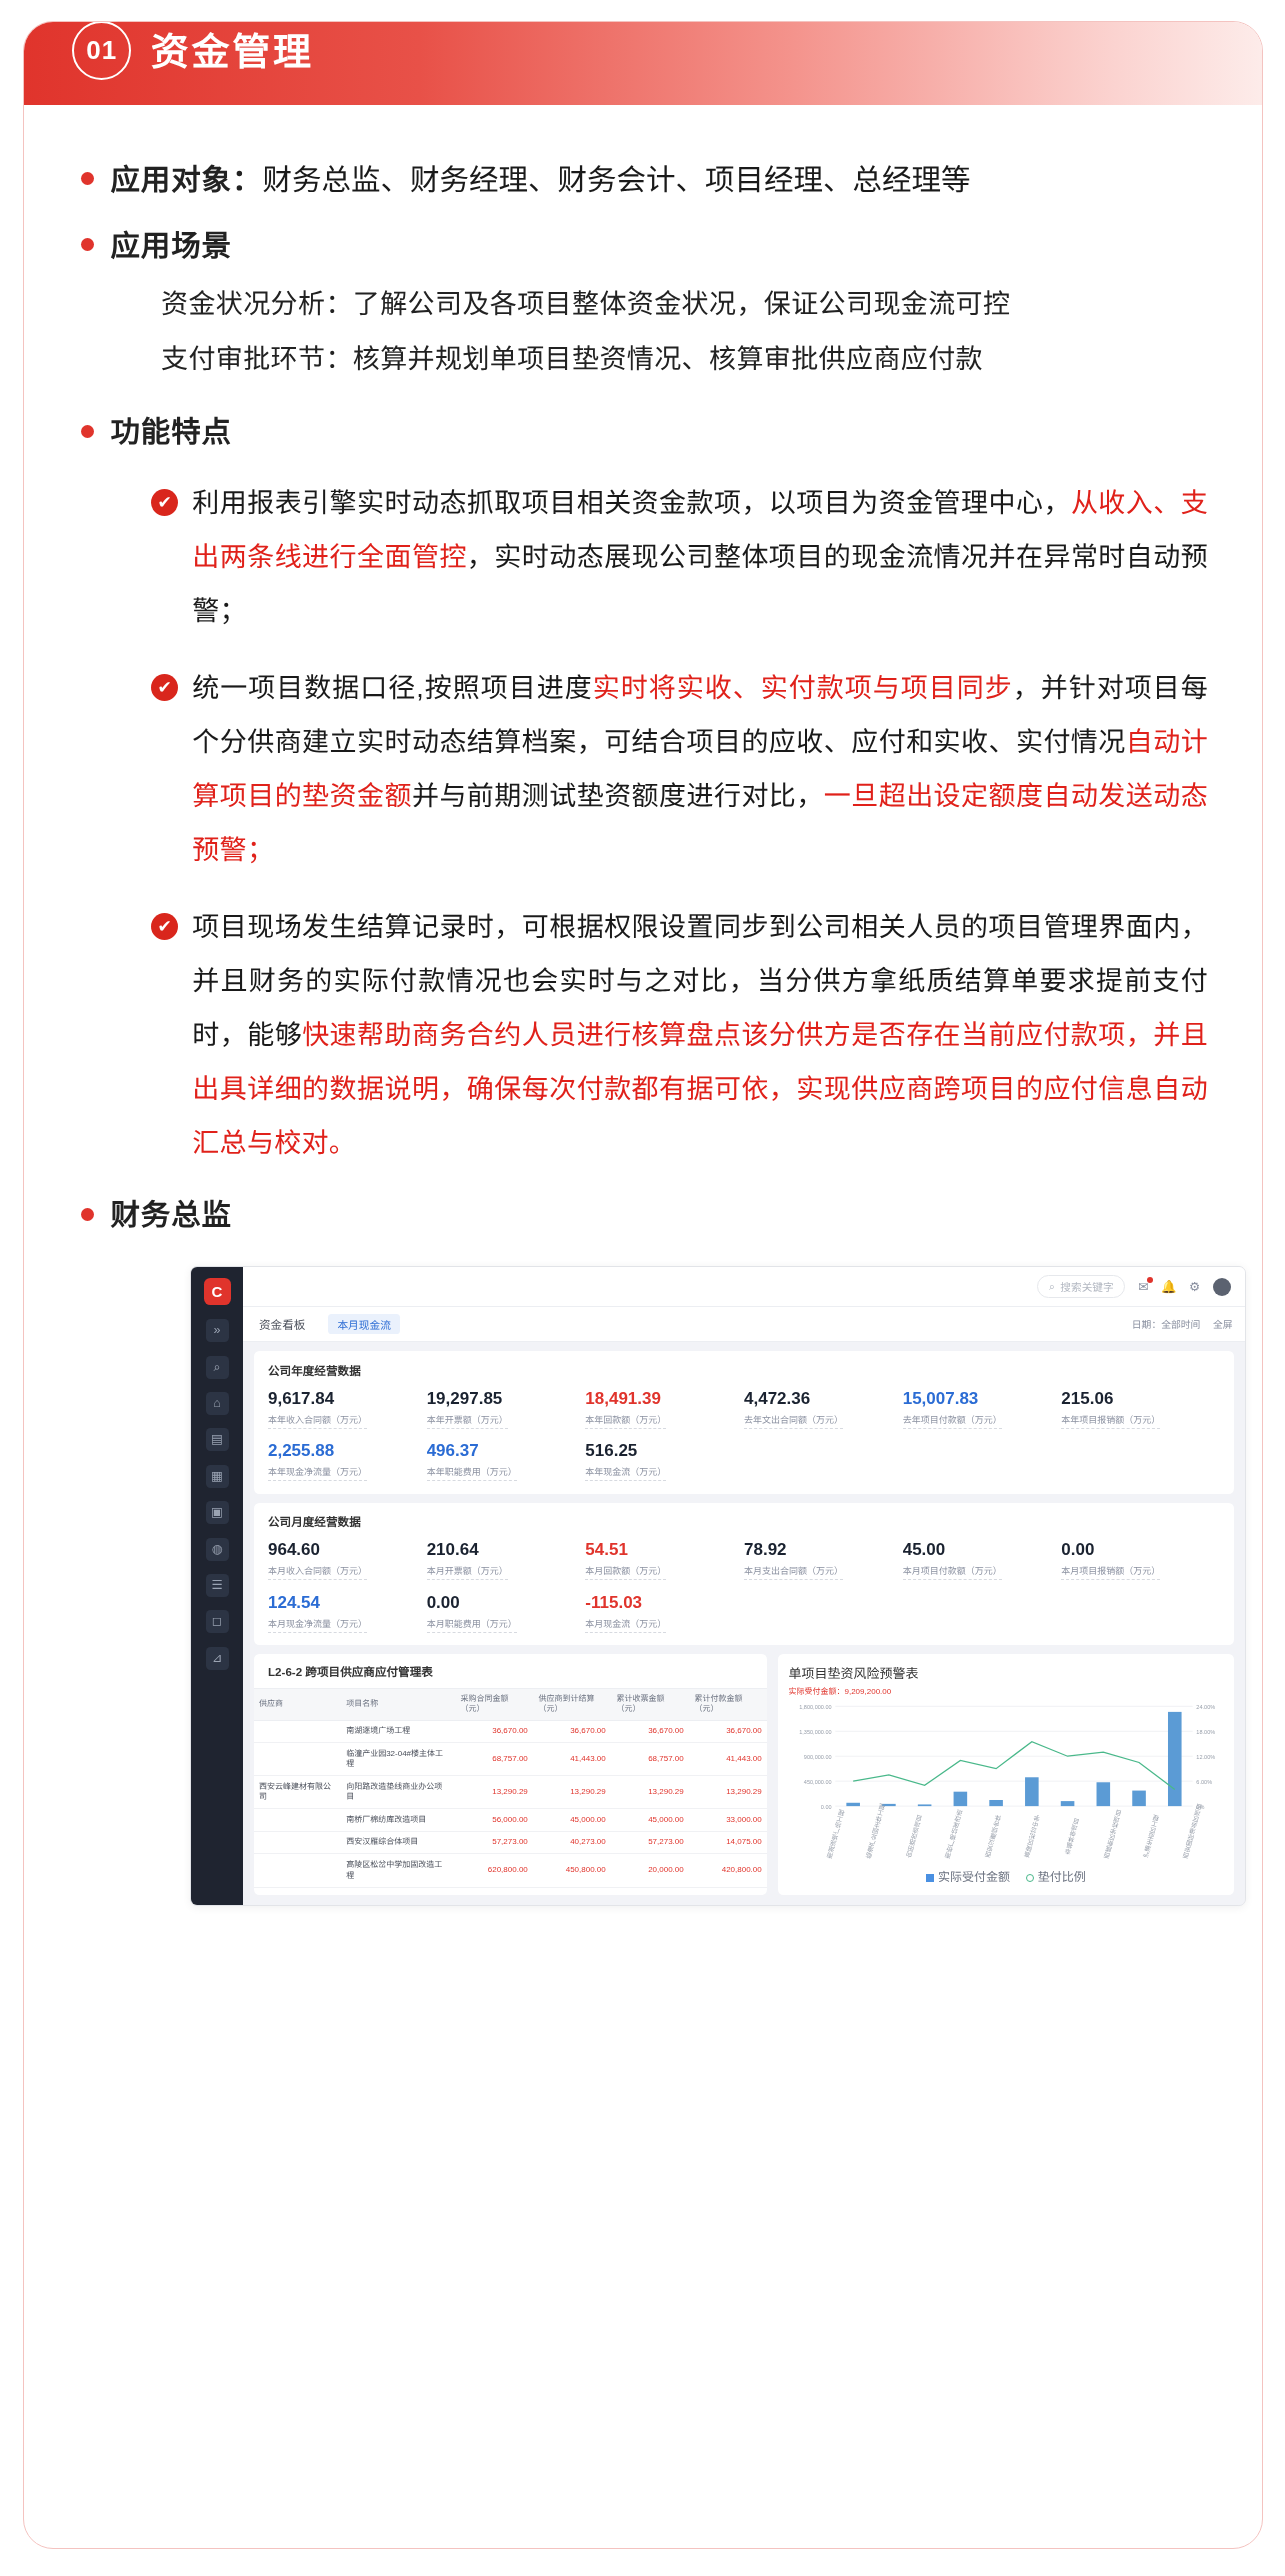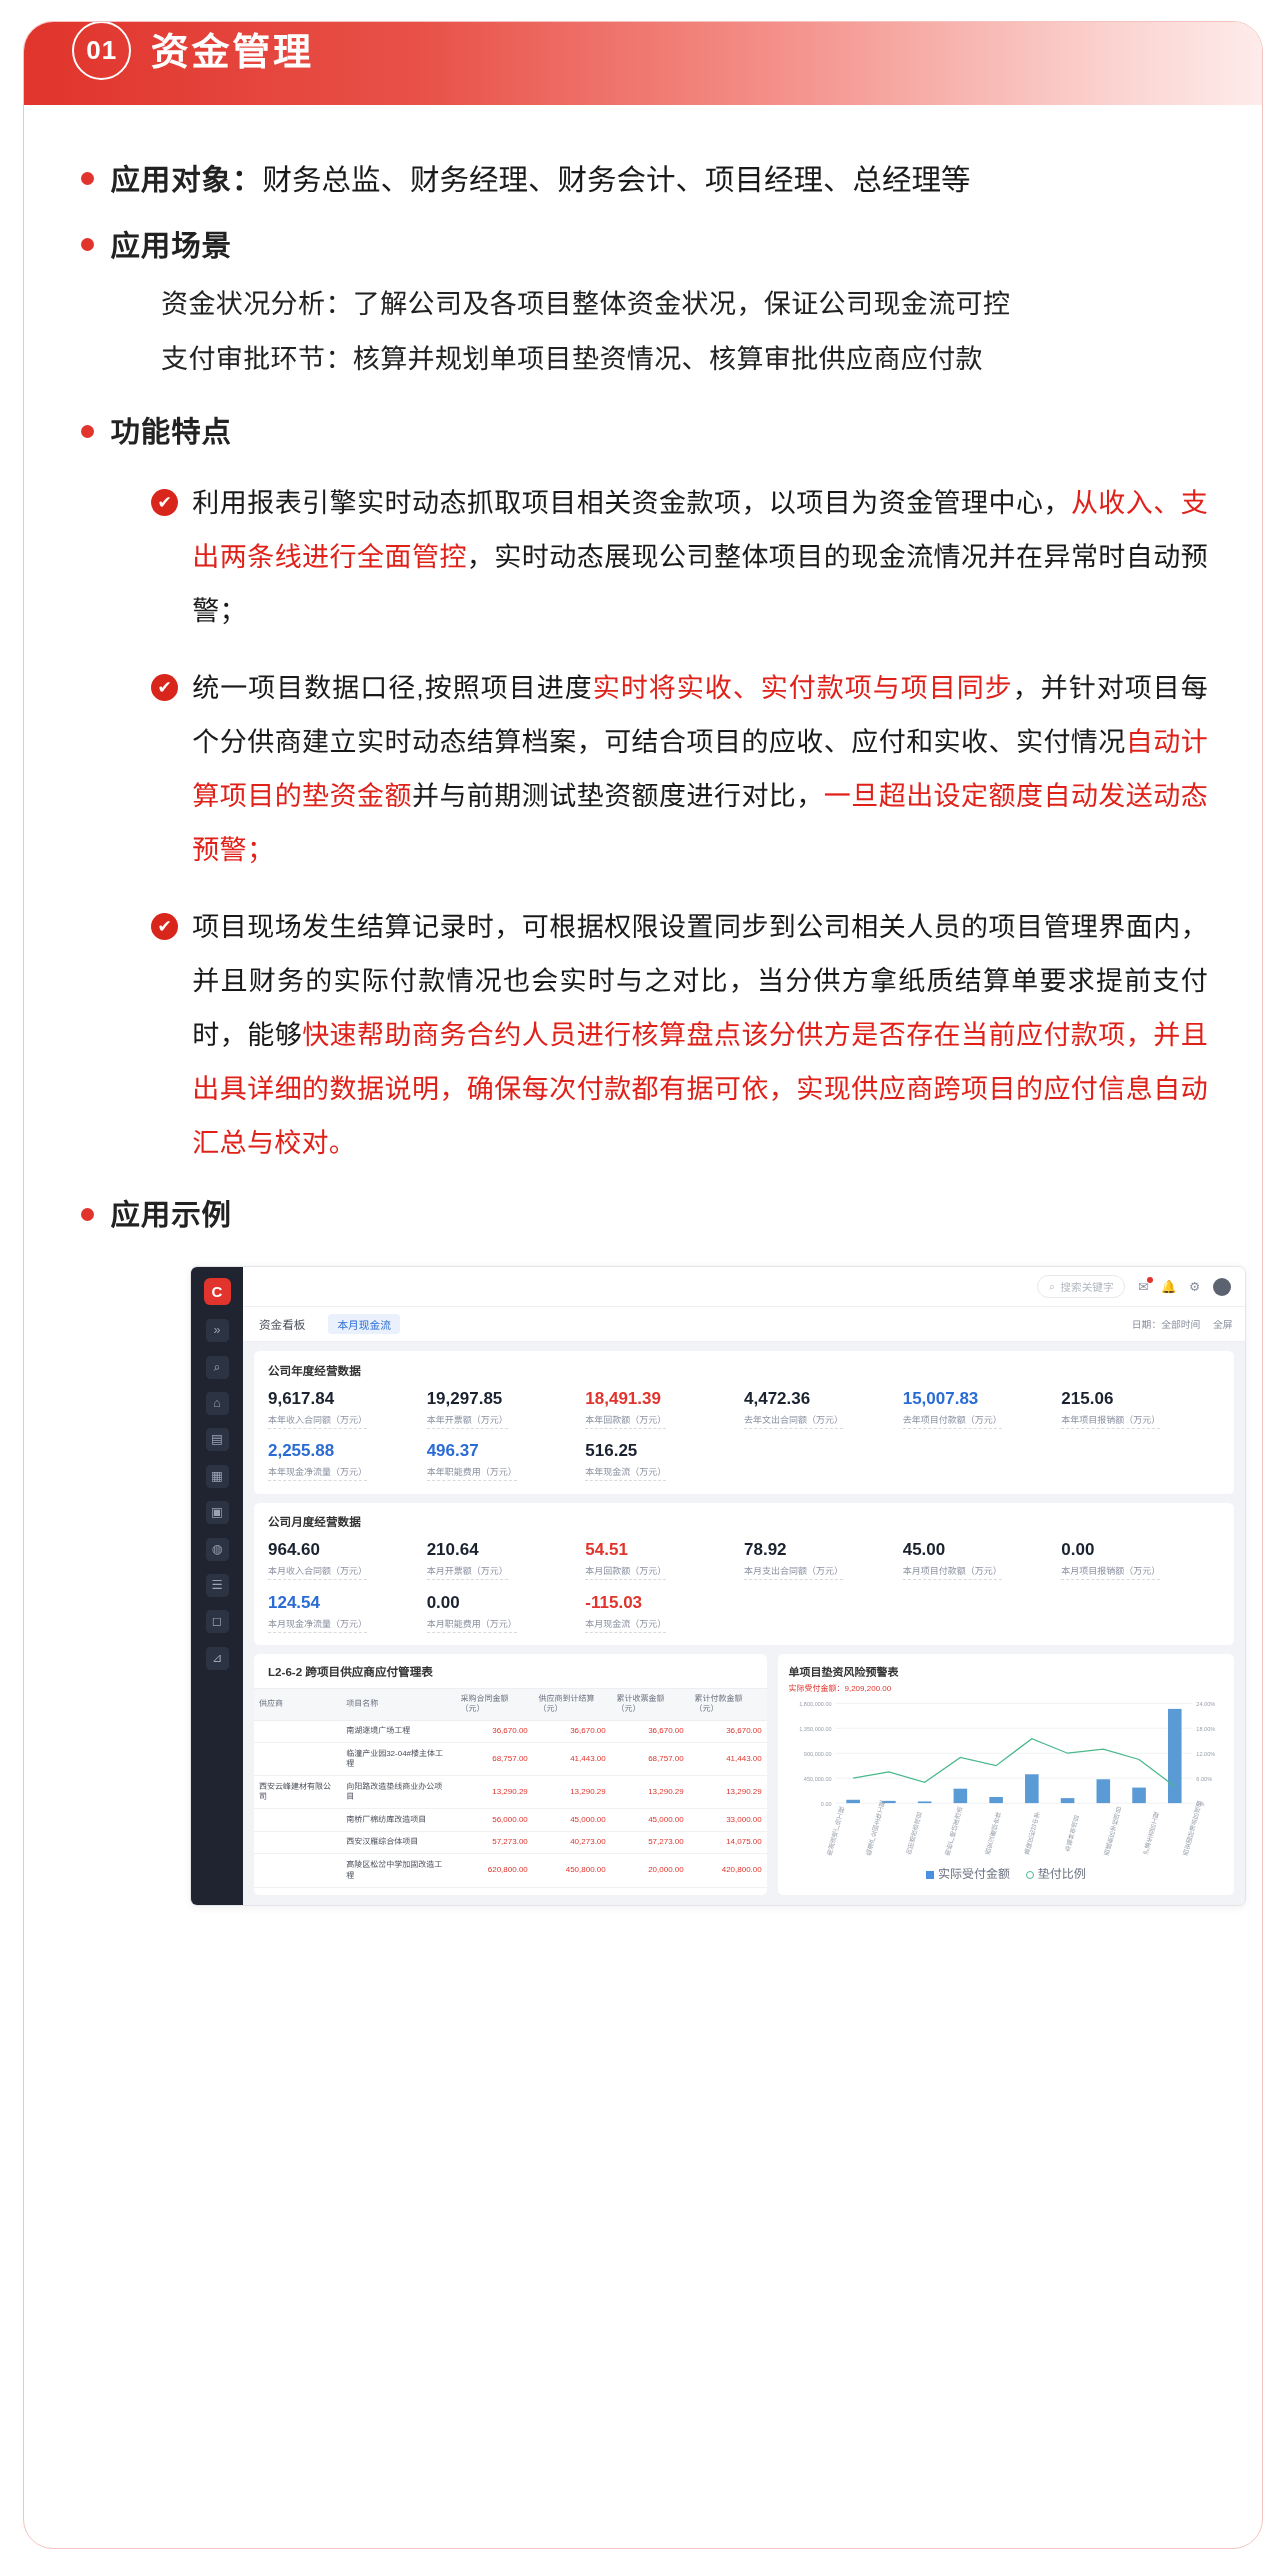--- a/index.html
+++ b/index.html
@@ -154,21 +154,21 @@
     background:#f6f7f9;color:#6b7280;font-weight:normal;
     padding:4.5px 5.4px;text-align:left;border-top:0.9px solid #eceef2;border-bottom:0.9px solid #eceef2;
     line-height:10.7px;
   }
   table.mini td{
     padding:5.4px 5.4px;border-bottom:0.9px solid #f0f1f4;line-height:10.7px;
     overflow:hidden;text-overflow:ellipsis;white-space:nowrap;
   }
   table.mini td.num{text-align:right;color:#e0342c;}
   table.mini td.firstcol{color:#4a4f5a;white-space:normal;}
-  .chart-title{font-size:11px;color:#333;font-weight:bold;}
+  .chart-title{font-size:13px;color:#333;font-weight:normal;}
   .chart-sub{font-size:8px;color:#e0342c;margin-top:2.7px;}
   .chart-area{position:relative;height:114px;margin-top:5.4px;}
   .chart-legend{display:flex;justify-content:center;gap:16px;font-size:12px;color:#6b7280;margin-top:3.6px;}
   .lg-box{display:inline-block;width:8px;height:8px;background:#4a90e2;margin-right:3.6px;vertical-align:-0.9px;}
   .lg-cir{display:inline-block;width:8px;height:8px;border:1.8px solid #49b88a;border-radius:50%;margin-right:3.6px;box-sizing:border-box;vertical-align:-0.9px;}
   .xlabels{display:flex;gap:1.8px;padding-left:41px;margin-top:1.8px;}
   .xlabels span{
     font-size:6.3px;color:#9aa1ac;flex:1;text-align:center;
     writing-mode:vertical-rl;transform:rotate(195deg);height:46px;white-space:nowrap;
   }
@@ -215,21 +215,21 @@
         <span class="check">✔</span>
         <div class="feature-text"><span>统一项目数据口径,按照项目进度</span><span class="hl">实时将实收、实付款项与项目同步</span><span>，并针对项目每个分供商建立实时动态结算档案，可结合项目的应收、应付和实收、实付情况</span><span class="hl">自动计算项目的垫资金额</span><span>并与前期测试垫资额度进行对比，</span><span class="hl">一旦超出设定额度自动发送动态预警；</span></div>
       </div>
       <div class="feature">
         <span class="check">✔</span>
         <div class="feature-text"><span>项目现场发生结算记录时，可根据权限设置同步到公司相关人员的项目管理界面内，并且财务的实际付款情况也会实时与之对比，当分供方拿纸质结算单要求提前支付时，能够</span><span class="hl">快速帮助商务合约人员进行核算盘点该分供方是否存在当前应付款项，并且出具详细的数据说明，确保每次付款都有据可依，实现供应商跨项目的应付信息自动汇总与校对。</span></div>
       </div>
 
       <div class="bullet-row">
         <span class="dot"></span>
-        <div class="bullet-title">应用示例</div>
+        <div class="bullet-title">财务总监</div>
       </div>
 
       <div class="shot-wrap">
         <div class="shot-rail">
           <div class="rail-logo">C</div>
           <div class="rail-ic">»</div>
           <div class="rail-ic">⌕</div>
           <div class="rail-ic">⌂</div>
           <div class="rail-ic">▤</div>
           <div class="rail-ic">▦</div>

